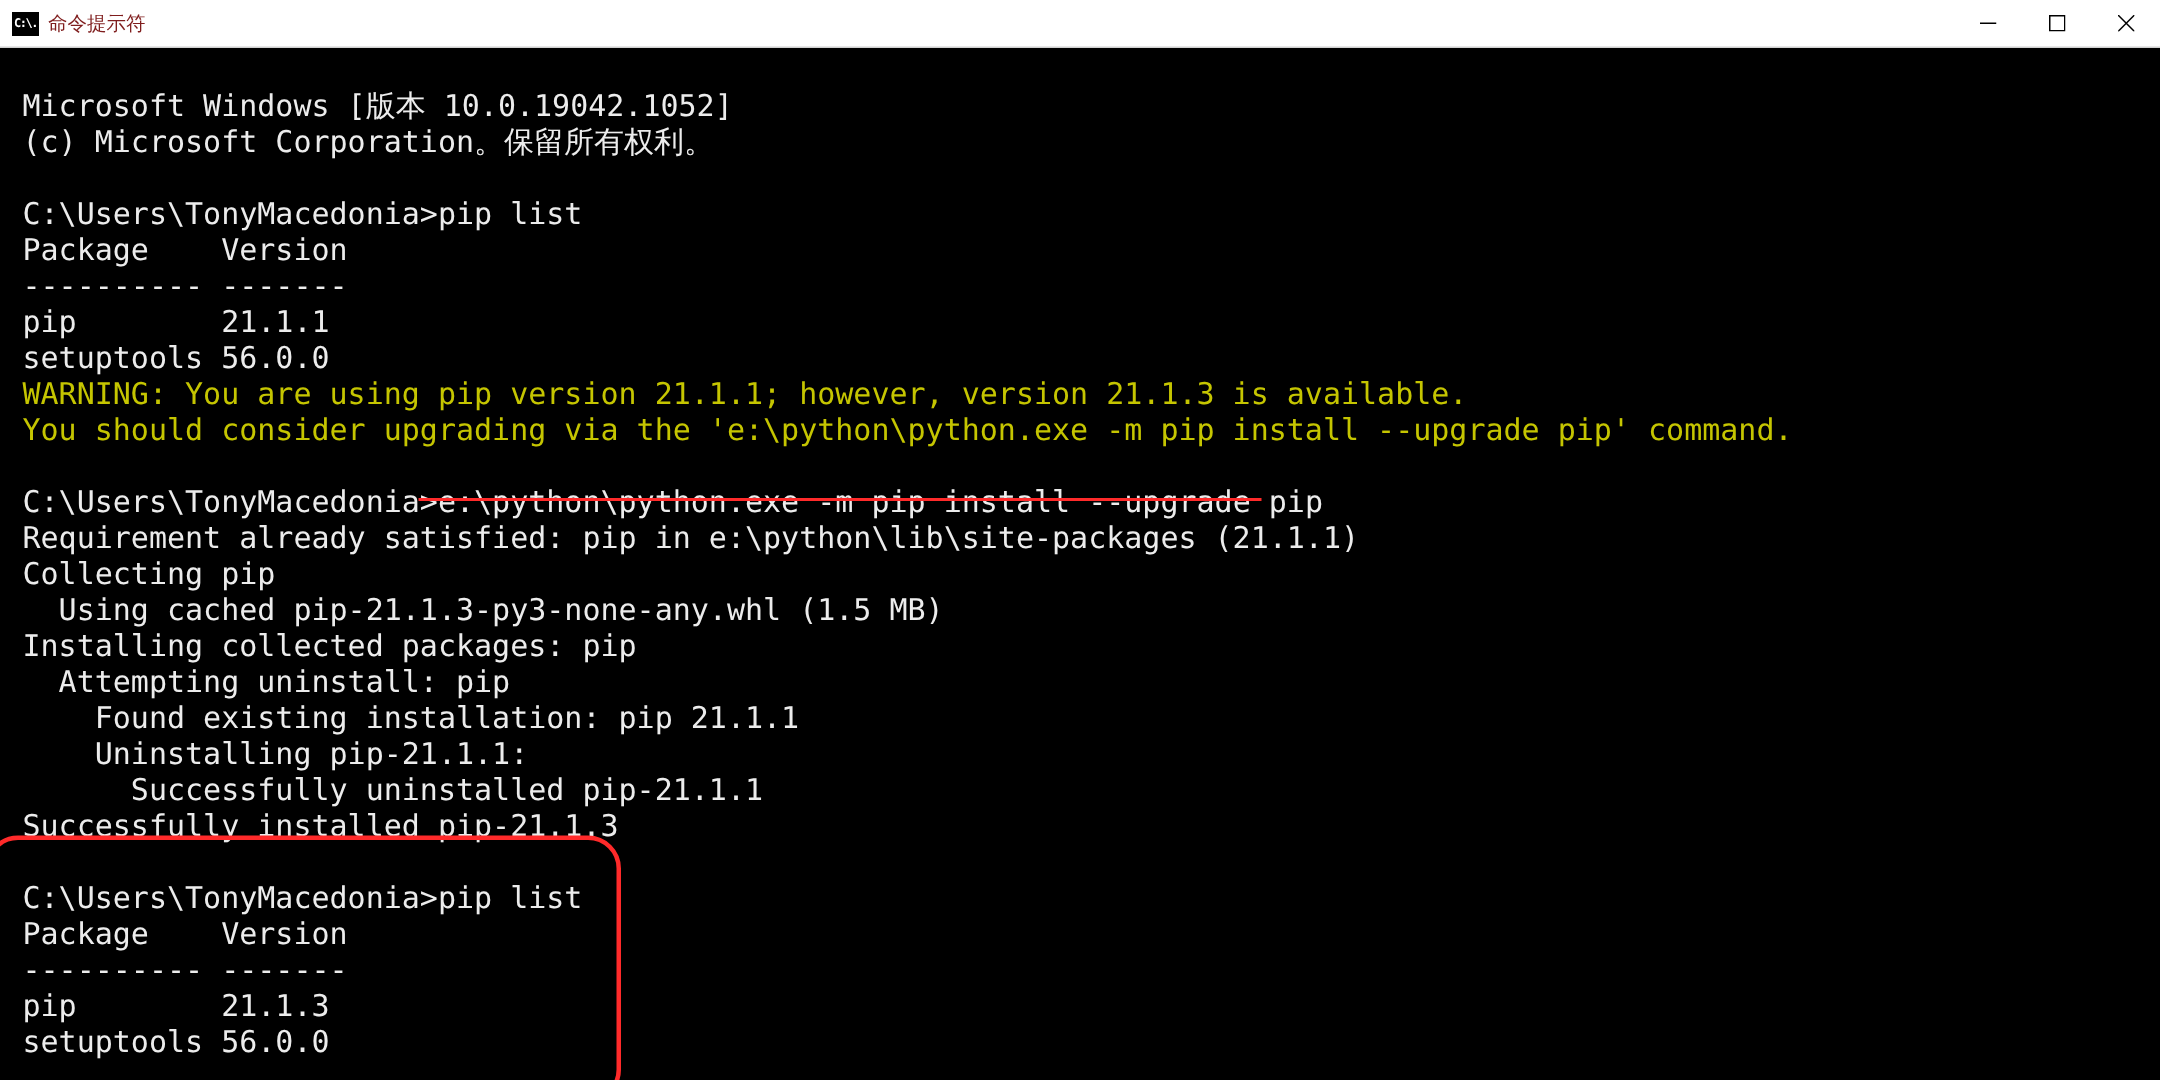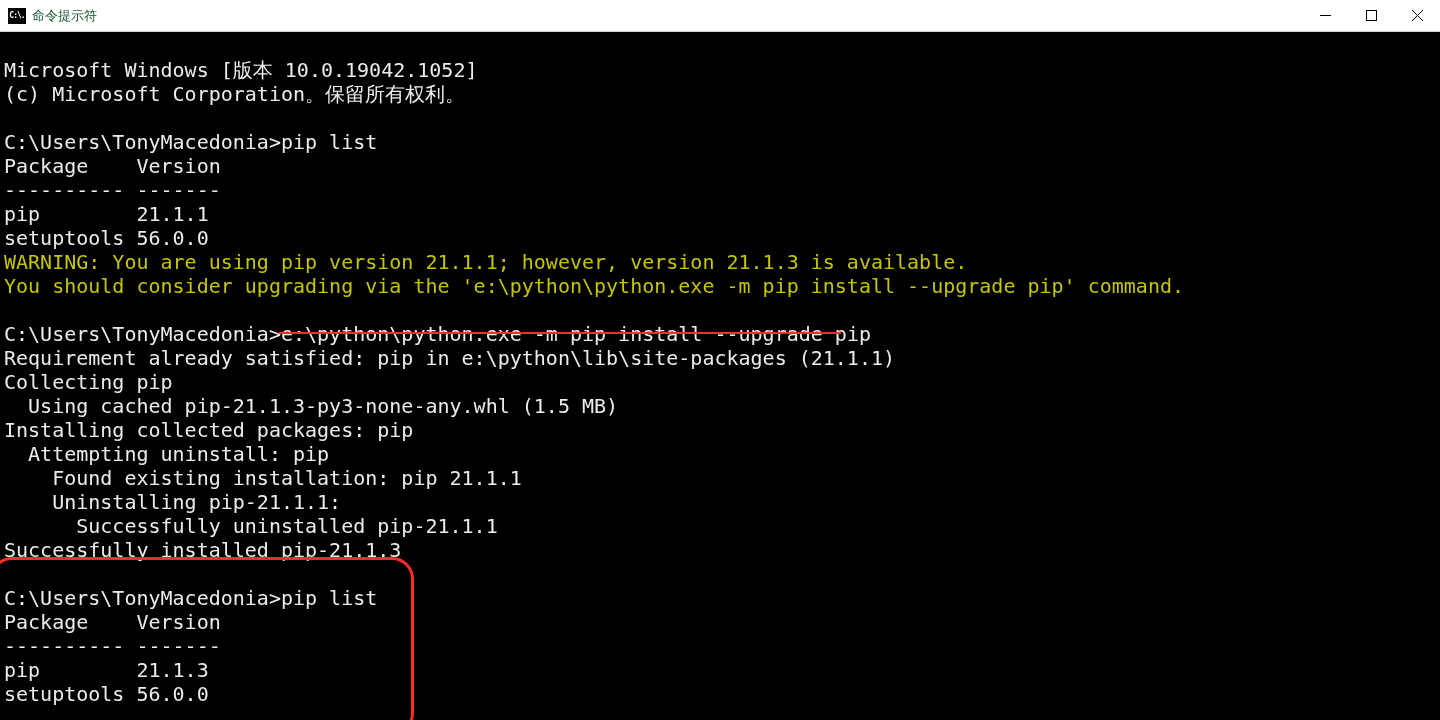--- a/index.html
+++ b/index.html
@@ -28,21 +28,21 @@
     align-items: center;
     justify-content: center;
     font-size: 8px;
     color: #fff;
     font-family: Consolas, monospace;
     font-weight: bold;
     letter-spacing: -1px;
   }
   .title-text {
     font-size: 13px;
-    color: #14532d;
+    color: #7f1d1d;
   }
   .win-controls {
     position: absolute;
     right: 0; top: 0;
     height: 30px;
     display: flex;
   }
   .win-btn {
     width: 46px;
     height: 30px;
@@ -50,21 +50,21 @@
     align-items: center;
     justify-content: center;
   }
   .win-btn svg { width: 11px; height: 11px; }
   .terminal {
     background: #000;
     color: #c0c0c0;
     font-family: "NSimSun","SimSun","Consolas",monospace;
     font-size: 20px;
     line-height: 24px;
-    padding: 2px 4px;
+    padding: 2px 15px;
     height: calc(100% - 32px);
     letter-spacing: 0px;
     white-space: pre;
     position: relative;
   }
   .terminal .white { color: #ececec; }
   .terminal .yellow { color: #c5c500; }
   .annot { position:absolute; pointer-events:none; }
   .red-under {
     border-top: 2px solid #ff2a2a;

